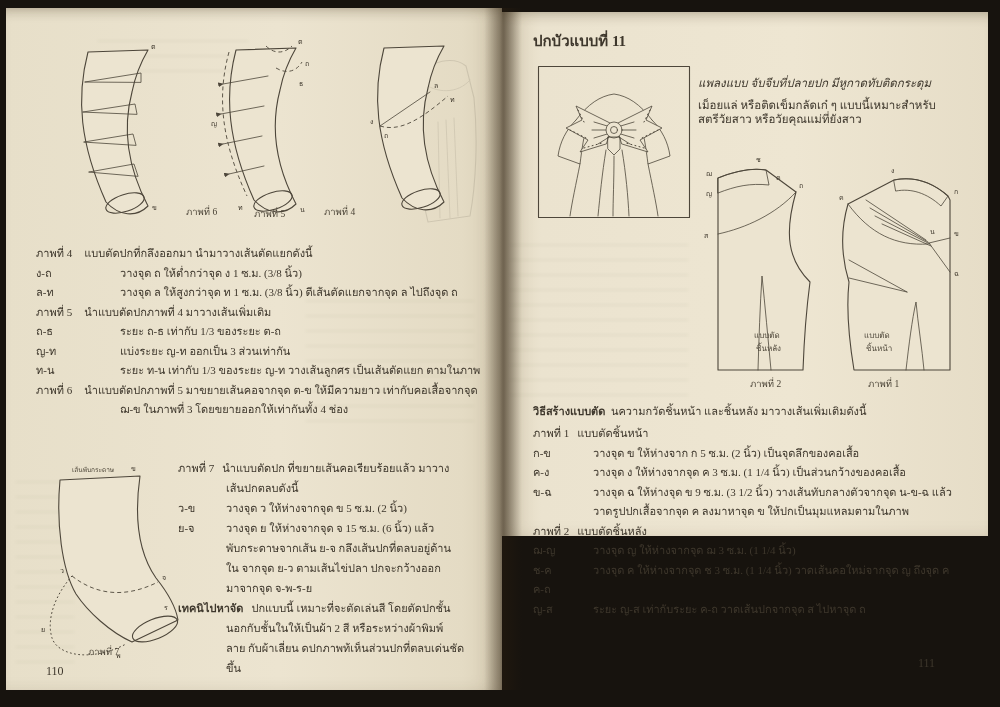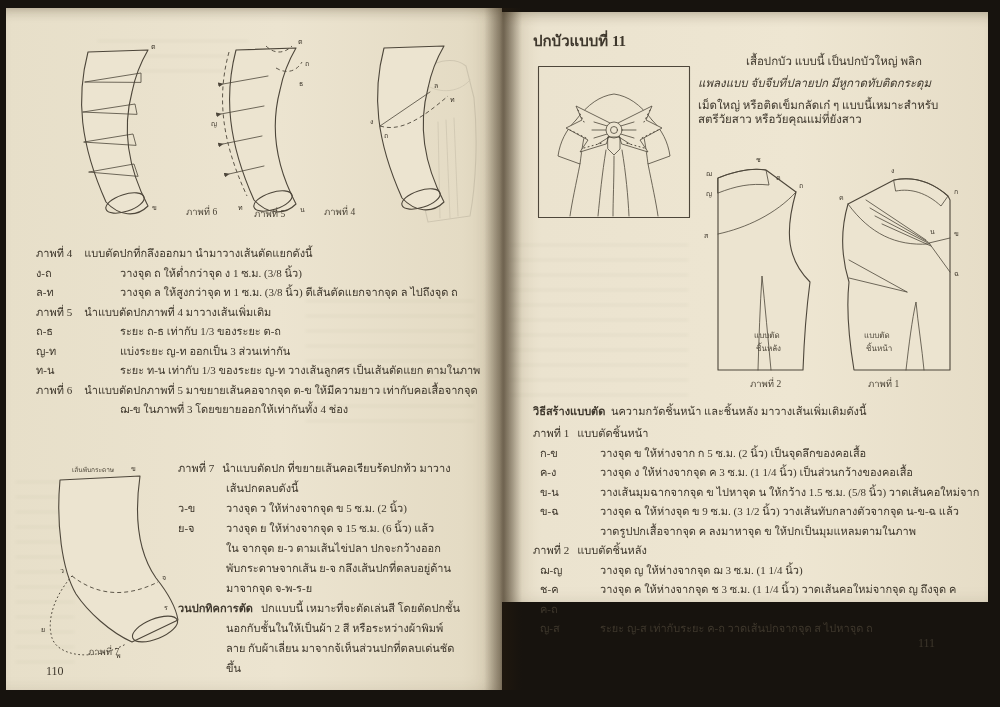--- a/index.html
+++ b/index.html
@@ -2,42 +2,42 @@
 <html><head>
 <meta charset="utf-8">
 <style>
   html,body{margin:0;padding:0;background:#17130e;}
   .scene{position:relative;width:1000px;height:707px;background:#17130e;overflow:hidden;
          font-family:"Liberation Serif","DejaVu Serif",serif;color:#3e372c;}
   .page{position:absolute;background:#e9e1cc;}
   .page-left{left:6px;top:8px;width:496px;height:682px;
      background:linear-gradient(90deg,#e7dfc9 0%,#ece4d0 55%,#e4dbc4 92%,#d9cfb6 100%);
      box-shadow:inset -16px 0 22px -12px rgba(62,45,22,.45), inset 0 10px 14px -10px rgba(62,45,22,.35);}
-  .page-right{left:502px;top:12px;width:486px;height:590px;
+  .page-right{left:502px;top:12px;width:486px;height:524px;
      background:linear-gradient(90deg,#ddd3bb 0%,#ebe3cf 8%,#eee6d2 60%,#e6ddc7 100%);
      box-shadow:inset 16px 0 22px -12px rgba(62,45,22,.5), inset 0 10px 14px -10px rgba(62,45,22,.3);}
   .gutter{position:absolute;left:484px;top:8px;width:38px;height:682px;pointer-events:none;
      background:linear-gradient(90deg,rgba(40,28,14,0) 0%,rgba(40,28,14,.30) 42%,rgba(40,28,14,.46) 52%,rgba(40,28,14,0) 100%);}
   .t{position:absolute;white-space:nowrap;font-size:11px;line-height:19.5px;color:#3e372c;}
   .row{display:flex;}
   .row .lbl{display:inline-block;flex:0 0 auto;}
   .b{font-weight:bold;}
   .caption{position:absolute;font-size:9.5px;color:#4a4336;white-space:nowrap;}
   .pagenum{position:absolute;font-size:12px;color:#3e372c;}
   .smudge{position:absolute;pointer-events:none;opacity:.5;filter:blur(1.5px);
      background:repeating-linear-gradient(0deg,rgba(112,118,86,.14) 0 2px,rgba(0,0,0,0) 2px 15px);}
   
   .mainrows .lbl{min-width:84px;}
   .mainrows .row.hd .lbl{min-width:0;margin-right:12px;}
   
   .figrows{line-height:20px;}
   .figrows .lbl{min-width:48px;}
   .figrows .row.hd .lbl{min-width:0;margin-right:8px;}
   
-  .rightrows .lbl{min-width:60px;margin-left:7px;}
+  .rightrows .lbl{min-width:60px;}
   .rightrows .row.hd .lbl{min-width:0;margin-left:0;margin-right:8px;}
   .intro-line{position:absolute;white-space:nowrap;font-size:11.5px;}
   svg{position:absolute;overflow:visible;}
   .ln{fill:none;stroke:#4d463a;stroke-width:1.1;stroke-linecap:round;stroke-linejoin:round;}
   .pf{fill:#ece4d0;}
   .thin{stroke-width:.8;}
   .dash{fill:none;stroke:#4d463a;stroke-width:.9;stroke-dasharray:4 3;}
   .dot{fill:none;stroke:#4d463a;stroke-width:1;stroke-dasharray:1 3.2;stroke-linecap:round;}
   .ptlabel{font-size:7px;fill:#3e372c;}
   .innertxt{font-size:8px;fill:#4a4336;}
@@ -180,76 +180,75 @@
       <text class="ptlabel" x="126" y="120">จ</text>
       <text class="ptlabel" x="5" y="172">ย</text>
       <text class="ptlabel" x="80" y="198">พ</text>
       <text class="ptlabel" x="128" y="150">ร</text>
     </svg>
     <div class="caption" style="left:82px;top:636px;">ภาพที่ 7</div>
 
     <div class="t figrows" style="left:172px;top:450px;">
       <div class="row hd">
           <span class="lbl">ภาพที่ 7</span>
-          <span>นำแบบตัดปก ที่ขยายเส้นคอเรียบร้ดปกท้ว มาวาง</span>
+          <span>นำแบบตัดปก ที่ขยายเส้นคอเรียบร้อยแล้ว มาวาง</span>
         </div>
       <div class="row">
           <span class="lbl"></span>
           <span>เส้นปกตลบดังนี้</span>
         </div>
       <div class="row">
           <span class="lbl">ว-ข</span>
           <span>วางจุด ว ให้ห่างจากจุด ข 5 ซ.ม. (2 นิ้ว)</span>
         </div>
       <div class="row">
           <span class="lbl">ย-จ</span>
           <span>วางจุด ย ให้ห่างจากจุด จ 15 ซ.ม. (6 นิ้ว) แล้ว</span>
         </div>
       <div class="row">
           <span class="lbl"></span>
+          <span>พับกระดาษจากเส้น ย-จ กลึงเส้นปกที่ตลบอยู่ด้าน</span>
+        </div>
+      <div class="row">
+          <span class="lbl"></span>
           <span>ใน จากจุด ย-ว ตามเส้นไข่ปลา ปกจะกว้างออก</span>
         </div>
       <div class="row">
           <span class="lbl"></span>
-          <span>พับกระดาษจากเส้น ย-จ กลึงเส้นปกที่ตลบอยู่ด้าน</span>
-        </div>
-      <div class="row">
-          <span class="lbl"></span>
           <span>มาจากจุด จ-พ-ร-ย</span>
         </div>
       <div class="row hd">
-          <span class="lbl b">วนปกทิคการตัด</span>
+          <span class="lbl b">เทคนิไปหาจัด</span>
           <span>ปกแบบนี้ เหมาะที่จะตัดเล่นสี โดยตัดปกชั้น</span>
         </div>
       <div class="row">
           <span class="lbl"></span>
           <span>นอกกับชั้นในให้เป็นผ้า 2 สี หรือระหว่างผ้าพิมพ์</span>
         </div>
       <div class="row">
           <span class="lbl"></span>
-          <span>ลาย กับผ้าเลี่ยน มาจากจ้เห็นส่วนปกที่ตลบเด่นชัด</span>
+          <span>ลาย กับผ้าเลี่ยน ดปกภาพท้เห็นส่วนปกที่ตลบเด่นชัด</span>
         </div>
       <div class="row">
           <span class="lbl"></span>
           <span>ขึ้น</span>
         </div>
     </div>
 
     <div class="pagenum" style="left:40px;top:656px;">110</div>
   </div>
 
   <div class="page page-right">
 
     <div class="smudge" style="left:8px;top:226px;width:178px;height:158px;"></div>
 
     <div class="t b" style="left:31px;top:20px;font-size:15px;">ปกบัวแบบที่ 11</div>
 
-    <div class="intro-line" style="left:244px;top:40px;">เสื้อปกบัว แบบนี้ เป็นปกบัวใหญ่ พลิก</div>
     <div class="intro-line" style="left:196px;top:62px;font-style:italic;">แพลงแบบ จับจีบที่ปลายปก มีหูกาดทับติดกระดุม</div>
-    <div class="intro-line" style="left:196px;top:84px;">เม็ดใหญ่ หรือติดเข็มกลัดเก๋ ๆ แบบนี้เหมาะสำหรับ</div>
+    <div class="intro-line" style="left:196px;top:84px;">เม็อยแล่ หรือติดเข็มกลัดเก๋ ๆ แบบนี้เหมาะสำหรับ</div>
     <div class="intro-line" style="left:196px;top:98px;">สตรีวัยสาว หรือวัยคุณแม่ที่ยังสาว</div>
 
     <svg style="left:34px;top:52px;" width="156" height="156" viewBox="0 0 156 156">
       <rect class="ln" x="2.5" y="2.5" width="151" height="151" fill="#ece4d0"></rect>
       <g>
         <path class="ln thin" d="M40,56 C52,40 64,32 78,30 C92,32 104,40 116,56"></path>
         <path class="ln thin" d="M40,56 C30,66 24,78 22,92 L44,100 C46,84 48,72 50,64"></path>
         <path class="ln thin" d="M116,56 C126,66 132,78 134,92 L112,100 C110,84 108,72 106,64"></path>
         <path class="ln thin" d="M44,100 C40,120 36,138 34,152"></path>
         <path class="ln thin" d="M112,100 C116,120 120,138 122,152"></path>
@@ -324,24 +323,20 @@
         </div>
       <div class="row">
           <span class="lbl">ก-ข</span>
           <span>วางจุด ข ให้ห่างจาก ก 5 ซ.ม. (2 นิ้ว) เป็นจุดลึกของคอเสื้อ</span>
         </div>
       <div class="row">
           <span class="lbl">ค-ง</span>
           <span>วางจุด ง ให้ห่างจากจุด ค 3 ซ.ม. (1 1/4 นิ้ว) เป็นส่วนกว้างของคอเสื้อ</span>
         </div>
       <div class="row">
-          <span class="lbl">ข-น</span>
-          <span>วางเส้นมุมฉากจากจุด ข ไปหาจุด น ให้กว้าง 1.5 ซ.ม. (5/8 นิ้ว) วาดเส้นคอใหม่จาก</span>
-        </div>
-      <div class="row">
           <span class="lbl">ข-ฉ</span>
           <span>วางจุด ฉ ให้ห่างจุด ข 9 ซ.ม. (3 1/2 นิ้ว) วางเส้นทับกลางตัวจากจุด น-ข-ฉ แล้ว</span>
         </div>
       <div class="row">
           <span class="lbl"></span>
           <span>วาดรูปปกเสื้อจากจุด ค ลงมาหาจุด ข ให้ปกเป็นมุมแหลมตามในภาพ</span>
         </div>
       <div class="row hd">
           <span class="lbl">ภาพที่ 2</span>
           <span>แบบตัดชิ้นหลัง</span>
@@ -356,17 +351,17 @@
         </div>
       <div class="row">
           <span class="lbl">ค-ถ</span>
         </div>
       <div class="row">
           <span class="lbl">ญ-ส</span>
           <span>ระยะ ญ-ส เท่ากับระยะ ค-ถ วาดเส้นปกจากจุด ส ไปหาจุด ถ</span>
         </div>
     </div>
 
-    <div class="pagenum" style="left:416px;top:624px;">111</div>
+    <div class="pagenum" style="left:416px;top:644px;">111</div>
   </div>
 
   <div class="gutter"></div>
 </div>
 
 </body></html>

